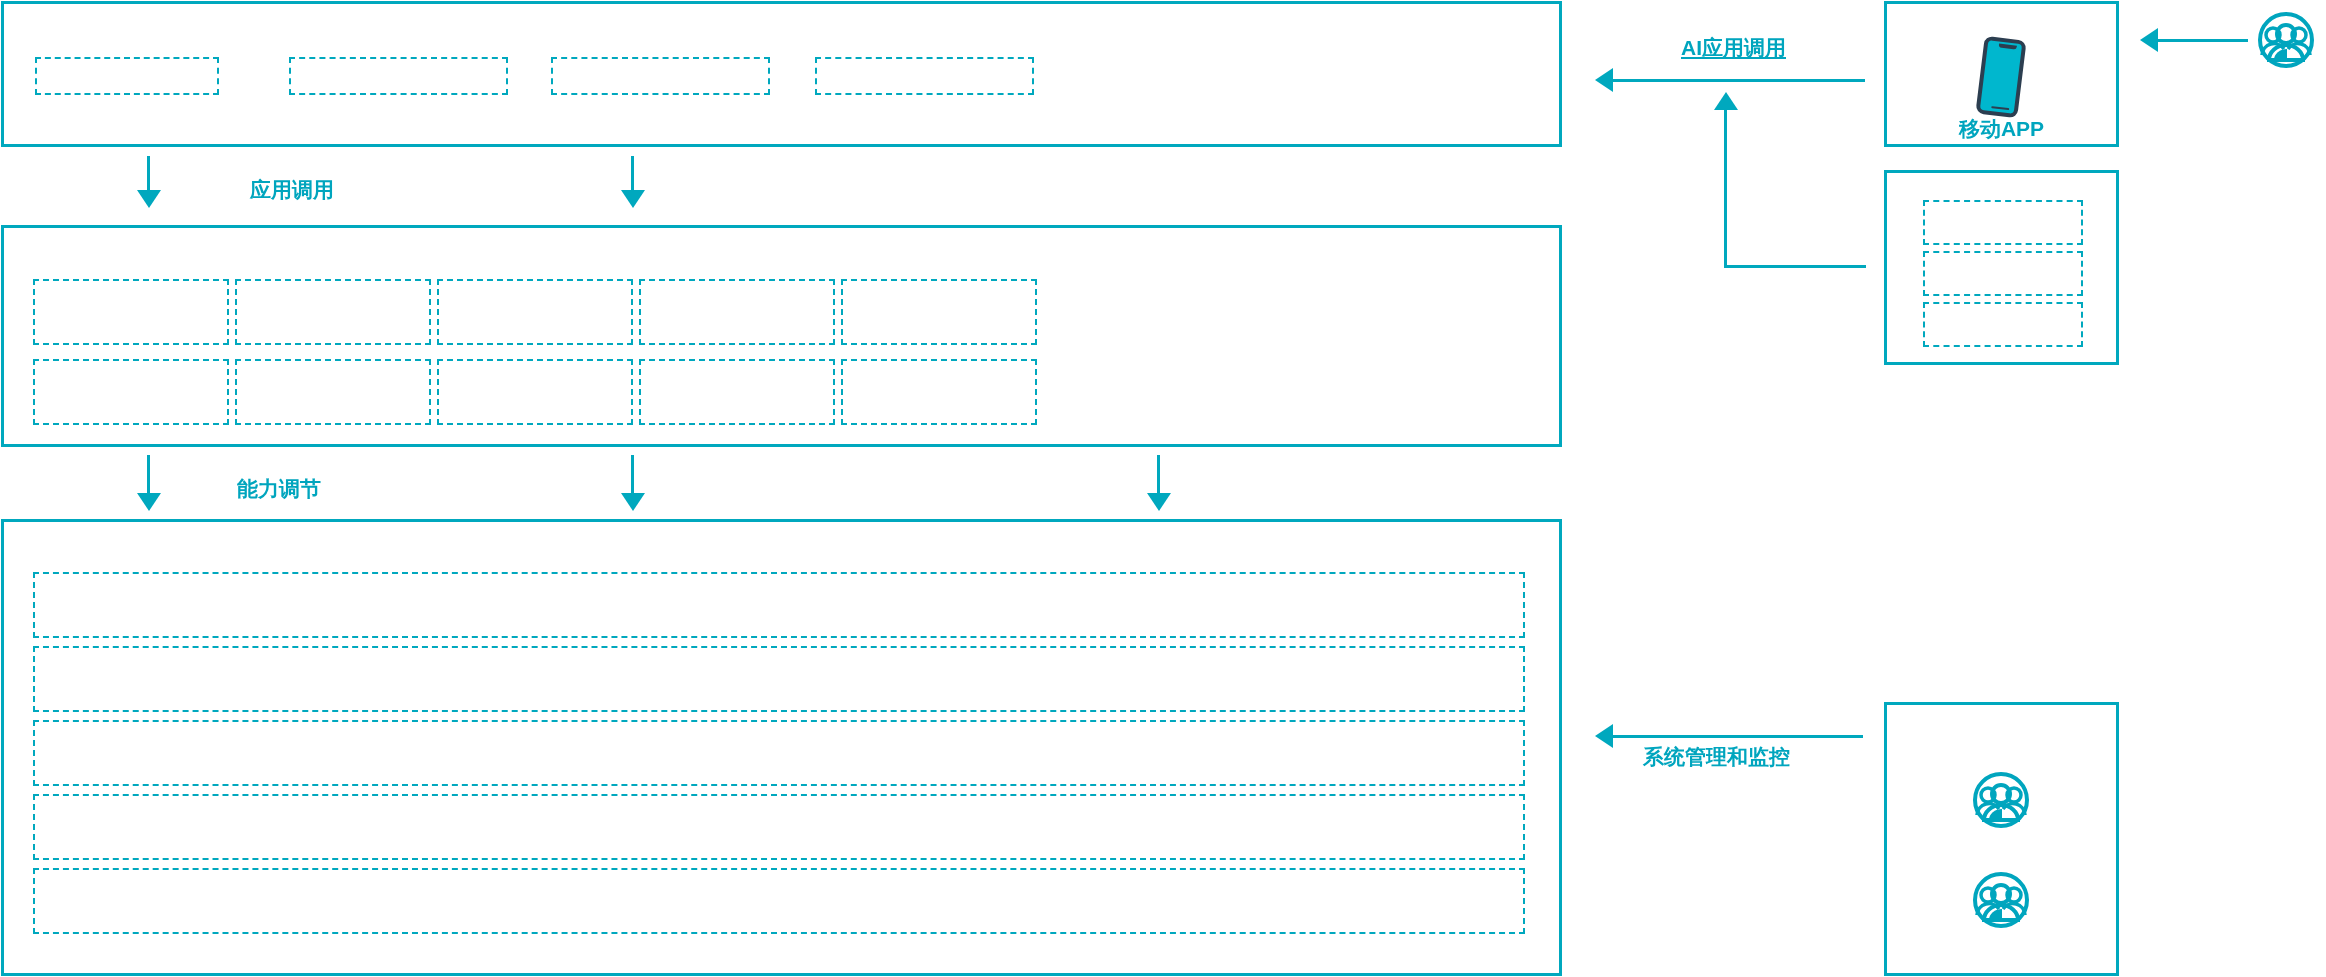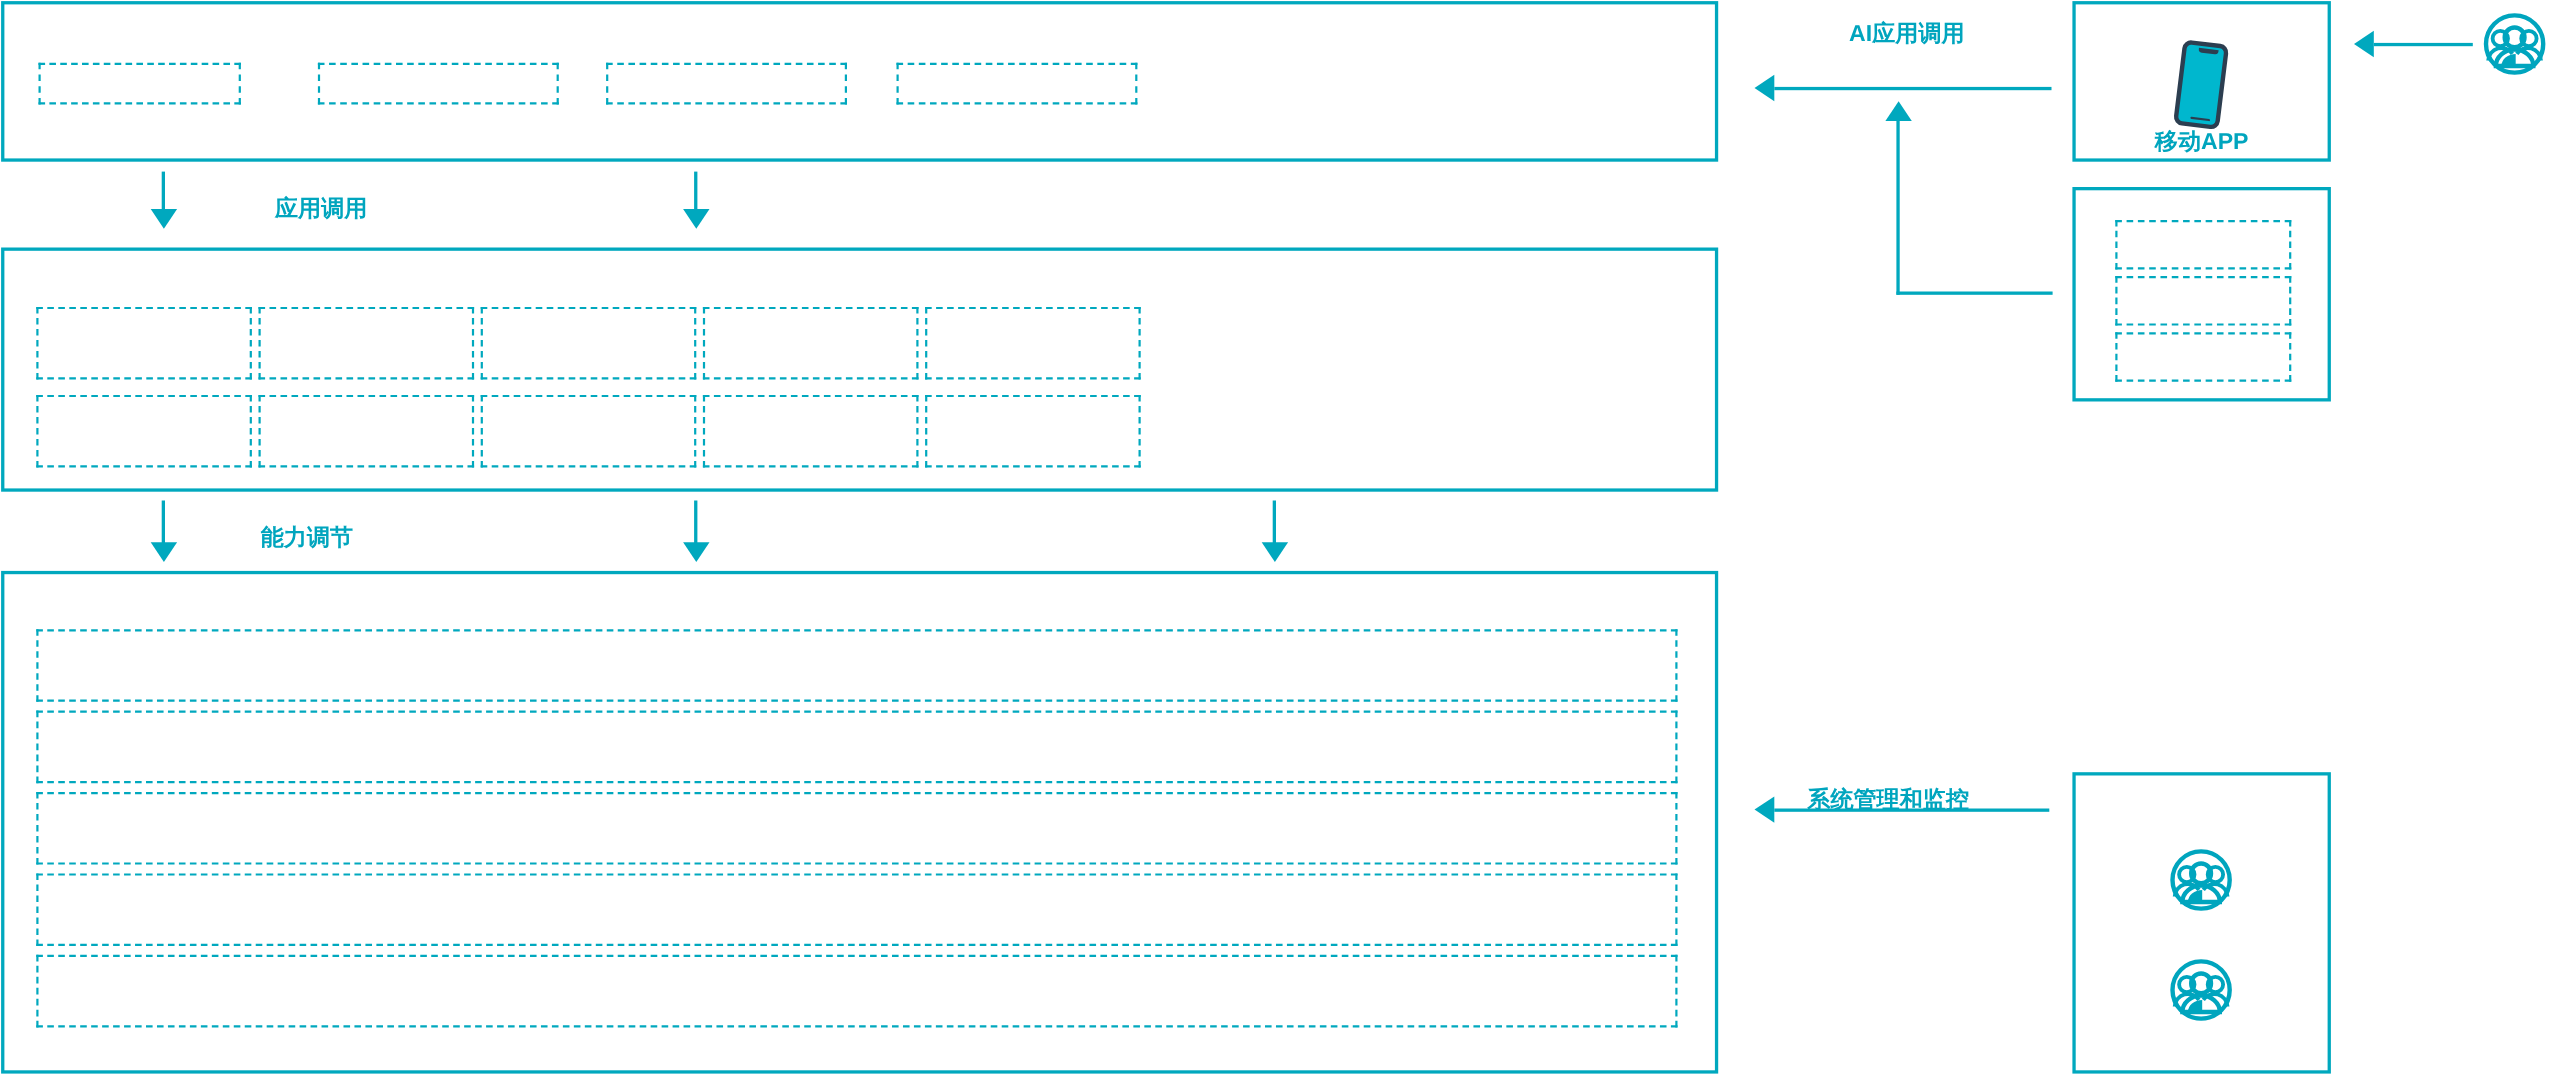--- a/index.html
+++ b/index.html
@@ -166,21 +166,21 @@
   <div class="solid-box" style="left:1px; top:519px; width:1561px; height:457px;"></div>
 
   <div class="dash-box" style="left:33px; top:572px; width:1492px; height:66px;"></div>
   <div class="dash-box" style="left:33px; top:646px; width:1492px; height:66px;"></div>
   <div class="dash-box" style="left:33px; top:720px; width:1492px; height:66px;"></div>
   <div class="dash-box" style="left:33px; top:794px; width:1492px; height:66px;"></div>
   <div class="dash-box" style="left:33px; top:868px; width:1492px; height:66px;"></div>
 
   <div class="hline" style="left:1613px; top:79px; width:252px;"></div>
   <div class="arrow-left" style="left:1595px; top:68px;"></div>
-  <div class="label" style="left:1681px; top:20px;">AI应用调用</div>
+  <div class="label" style="left:1681px; top:37px;text-decoration:underline;">AI应用调用</div>
 
   <div class="vline" style="left:1724px; top:110px; height:158px;"></div>
   <div class="arrow-up" style="left:1714px; top:92px;"></div>
   <div class="hline" style="left:1724px; top:265px; width:142px;"></div>
 
   <div class="solid-box" style="left:1884px; top:1px; width:235px; height:146px;"></div>
   <div class="phone-wrap" style="left:1980px; top:38px; width:42px; height:78px;">
     <div class="phone-body">
       <div class="phone-notch"></div>
       <div class="phone-bar"></div>
@@ -201,21 +201,21 @@
     <path d="M18 50 a13 11 0 0 1 13 -11 L31 50 Z" fill="#00A5BE" stroke="none"></path>
   </svg>
 
   <div class="solid-box" style="left:1884px; top:170px; width:235px; height:195px;"></div>
   <div class="dash-box" style="left:1923px; top:200px; width:160px; height:45px;"></div>
   <div class="dash-box" style="left:1923px; top:251px; width:160px; height:45px;"></div>
   <div class="dash-box" style="left:1923px; top:302px; width:160px; height:45px;"></div>
 
   <div class="hline" style="left:1613px; top:735px; width:250px;"></div>
   <div class="arrow-left" style="left:1595px; top:724px;"></div>
-  <div class="label" style="left:1643px; top:717px;">系统管理和监控</div>
+  <div class="label" style="left:1643px; top:746px;">系统管理和监控</div>
 
   <div class="solid-box" style="left:1884px; top:702px; width:235px; height:274px;"></div>
 
   <svg class="people-icon" style="left:1971px; top:770px;" width="60" height="60" viewBox="0 0 60 60">
     <circle cx="30" cy="30" r="26" fill="none" stroke="#00A5BE" stroke-width="4"></circle>
     <circle cx="17" cy="25" r="7" fill="none" stroke="#00A5BE" stroke-width="3.5"></circle>
     <circle cx="43" cy="25" r="7" fill="none" stroke="#00A5BE" stroke-width="3.5"></circle>
     <path d="M6 45 a12 12 0 0 1 22 -6" fill="none" stroke="#00A5BE" stroke-width="3.5"></path>
     <path d="M54 45 a12 12 0 0 0 -22 -6" fill="none" stroke="#00A5BE" stroke-width="3.5"></path>
     <circle cx="30" cy="24" r="9" fill="none" stroke="#00A5BE" stroke-width="4"></circle>

